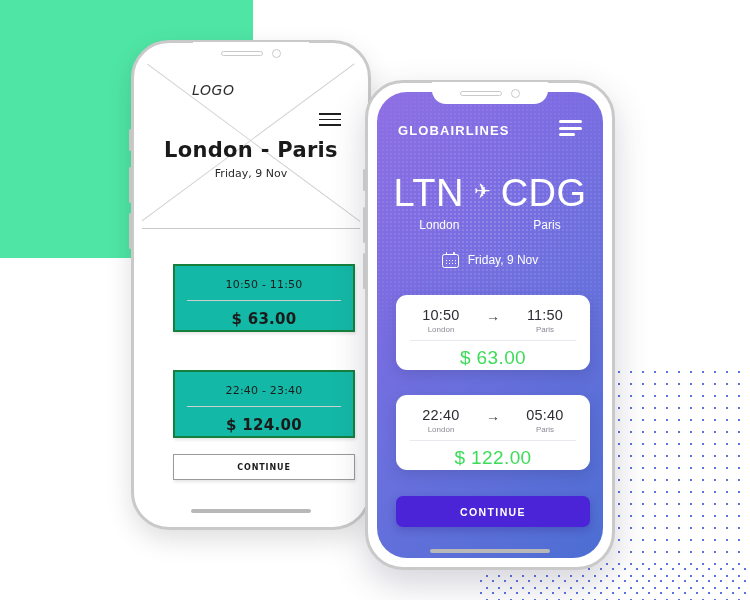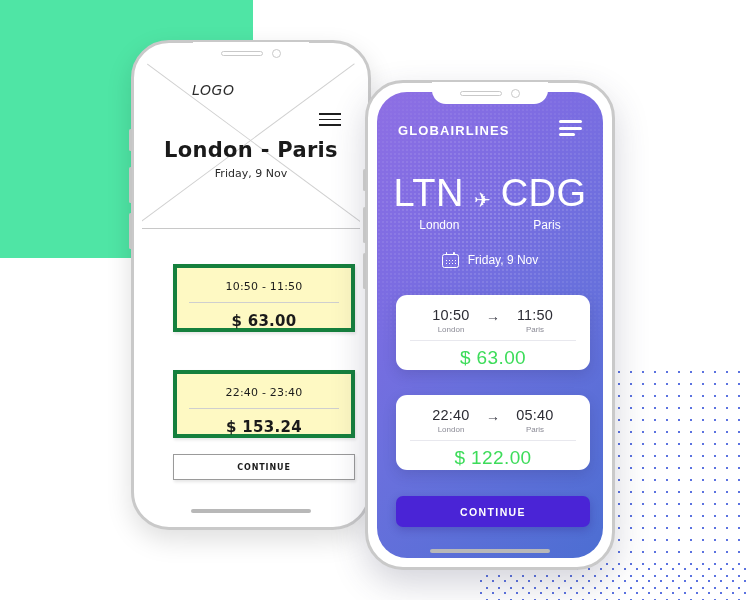--- a/index.html
+++ b/index.html
@@ -86,21 +86,21 @@
     font-family: "DejaVu Sans", sans-serif;
     font-size: 21px; font-weight: 700; color: #1a1a1a; letter-spacing: .3px;
   }
   .wire-date {
     position: absolute; left: 0; right: 0; top: 116px; text-align: center;
     font-family: "DejaVu Sans", sans-serif;
     font-size: 11px; color: #2b2b2b;
   }
   .wire-card {
     position: absolute; left: 31px; width: 182px;
-    border: 4px solid #15803d; background: #fef9c3;
+    border: 2px solid #15803d; background: #14b8a6;
     box-shadow: 1px 2px 3px rgba(0,0,0,.10);
   }
   #wire-card-0 { top: 213px; height: 68px; }
   #wire-card-1 { top: 311px; height: 68px; margin-top: 8px; }
   .wire-card .times {
     text-align: center; font-family: "DejaVu Sans", sans-serif;
     font-size: 11px; color: #1c1c1c; padding-top: 12px; letter-spacing: .2px;
   }
   .wire-card .rule { height: 1px; background: #cfcfcf; margin: 9px 12px 0; }
   .wire-card .price {
@@ -136,21 +136,21 @@
   .brand {
     position: absolute; left: 21px; top: 31px;
     color: #fff; font-size: 13px; font-weight: 700; letter-spacing: 1.1px;
   }
   .color-burger { position: absolute; right: 21px; top: 28px; width: 23px; z-index: 5; }
   .color-burger i { display: block; height: 3px; border-radius: 2px; background: #fff; margin-bottom: 3.5px; }
   .color-burger i:last-child { width: 70%; margin-bottom: 0; }
 
   .route {
     position: absolute; left: 0; right: 0; top: 82px;
-    display: flex; align-items: flex-end; justify-content: center; gap: 10px;
+    display: flex; align-items: center; justify-content: center; gap: 10px;
     color: #fff;
   }
   .route .code { font-size: 38px; font-weight: 300; letter-spacing: .5px; line-height: 1; }
   .route .plane { font-size: 20px; line-height: 1; transform: translateY(-2px); }
   .cities {
     position: absolute; left: 0; right: 0; top: 126px;
     display: flex; justify-content: center; gap: 74px;
     color: #fff; font-size: 12px; font-weight: 400;
   }
   .dateline {
@@ -172,21 +172,21 @@
   .cal-icon .peg.l { left: 4px; }
   .cal-icon .peg.r { right: 4px; }
 
   .fcard {
     position: absolute; left: 19px; width: 194px;
     background: #fff; border-radius: 11px;
     box-shadow: 0 5px 13px rgba(40,40,90,.17);
   }
   #fcard-0 { top: 203px; height: 75px; }
   #fcard-1 { top: 303px; height: 75px; }
-  .fcard .leg { display: flex; align-items: flex-start; justify-content: center; gap: 13px; padding-top: 12px; }
+  .fcard .leg { display: flex; align-items: flex-start; justify-content: center; gap: 23px; padding-top: 12px; }
   .fcard .leg .col { text-align: center; min-width: 44px; }
   .fcard .leg .t { font-size: 14.5px; color: #2d2d35; letter-spacing: .2px; }
   .fcard .leg .c { font-size: 8px; color: #8b8b96; margin-top: 2px; }
   .fcard .leg .arrow { font-size: 14px; color: #3a3a45; padding-top: 1px; }
   .fcard .rule { height: 1px; background: #e8e8ee; margin: 6px 14px 0; }
   .fcard .price {
     text-align: center; font-size: 19px; color: #3ddc5a; padding-top: 6px; letter-spacing: .4px;
   }
   #color-continue {
     position: absolute; left: 19px; top: 404px; width: 194px; height: 31px;
@@ -230,21 +230,21 @@
 
       <div class="wire-card" id="wire-card-0">
         <div class="times">10:50 - 11:50</div>
         <div class="rule"></div>
         <div class="price">$ 63.00</div>
       </div>
 
       <div class="wire-card" id="wire-card-1">
         <div class="times">22:40 - 23:40</div>
         <div class="rule"></div>
-        <div class="price">$ 153.24</div>
+        <div class="price">$ 124.00</div>
       </div>
 
       <div id="wire-continue">
         <span>CONTINUE</span>
       </div>
     </div>
 
     <div class="notch">
       <div class="speaker"></div>
       <div class="camera"></div>

